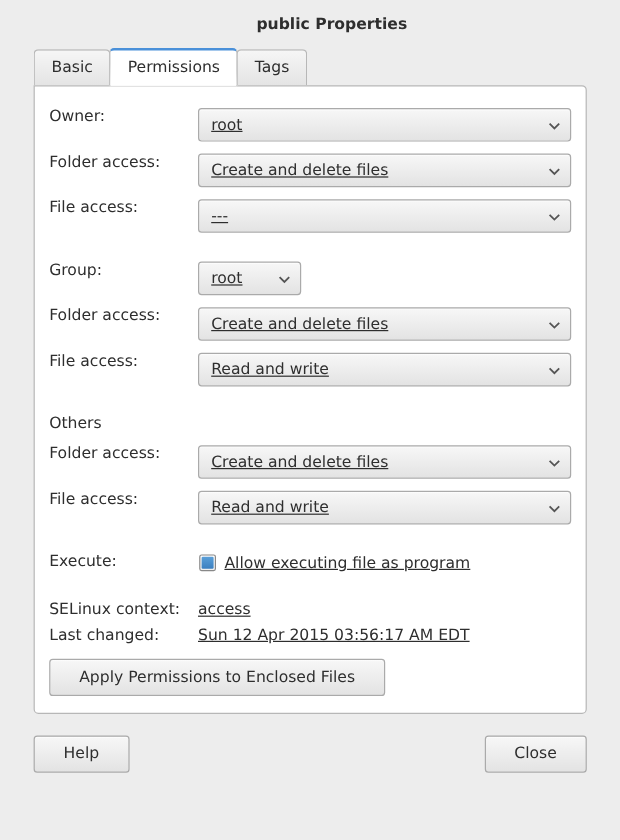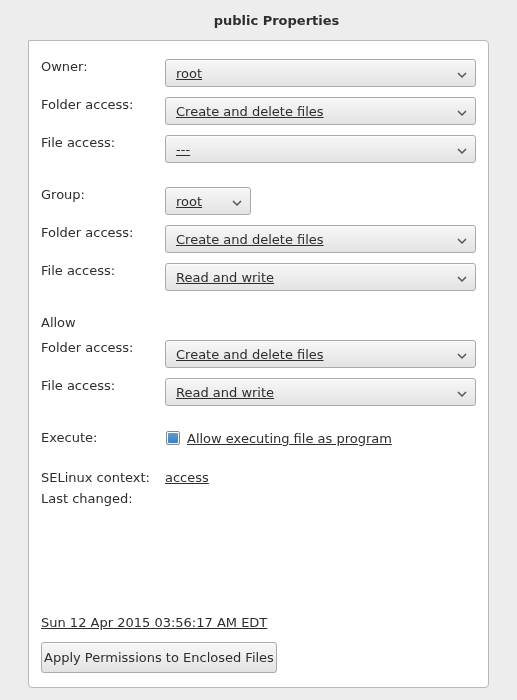--- a/index.html
+++ b/index.html
@@ -112,39 +112,44 @@
     content: "";
     position: absolute;
     left: 1px; top: 1px; right: 1px; bottom: 1px;
     background: linear-gradient(#5a9fd8,#3b7fc0);
     border-radius: 1px;
   }
   .btn {
     border: 1px solid #aaa;
     background: linear-gradient(#f7f7f7, #e3e3e3);
     border-radius: 3px;
-    padding: 7px 2px;
+    padding: 7px 24px;
     color: #2e2e2e;
     cursor: default;
     box-shadow: inset 0 1px 0 rgba(255,255,255,0.6);
   }
   .footer-buttons {
     display: flex;
     justify-content: space-between;
     margin-top: 18px;
   }
   .footer-buttons .btn { min-width: 78px; text-align: center; }
 </style>
 </head>
 <body>
 
 <div class="titlebar">public Properties</div>
 
 <div class="content-area">
 
+  <div class="tabbar">
+    <div class="tab">Basic</div>
+    <div class="tab active">Permissions</div>
+    <div class="tab">Tags</div>
+  </div>
 
   <div class="tabpanel">
 
     <div class="row">
       <div class="label">Owner:</div>
       <div class="ctrl">
         <div class="combo">
           <span>root</span>
           <span class="chev"><svg viewBox="0 0 10 10">
                 <path d="M1 3 L5 7 L9 3" fill="none" stroke="#555" stroke-width="1.5"></path>
@@ -211,21 +216,21 @@
           <span class="chev"><svg viewBox="0 0 10 10">
                 <path d="M1 3 L5 7 L9 3" fill="none" stroke="#555" stroke-width="1.5"></path>
               </svg></span>
         </div>
       </div>
     </div>
 
     <div class="spacer"></div>
 
     <div class="row">
-      <div class="label">Allow</div>
+      <div class="label">Others</div>
       <div class="ctrl"></div>
     </div>
 
     <div class="row">
       <div class="label">Folder access:</div>
       <div class="ctrl">
         <div class="combo">
           <span>Create and delete files</span>
           <span class="chev"><svg viewBox="0 0 10 10">
                 <path d="M1 3 L5 7 L9 3" fill="none" stroke="#555" stroke-width="1.5"></path>
@@ -258,21 +263,21 @@
       </div>
     </div>
 
     <div class="spacer"></div>
 
     <div class="row" style="margin-bottom:6px;">
       <div class="label">SELinux context:</div>
       <div class="ctrl">access</div>
     </div>
 
-    <div class="row" style="margin-bottom:12px;flex-direction:column;">
+    <div class="row" style="margin-bottom:12px;">
       <div class="label">Last changed:</div>
       <div class="ctrl">Sun 12 Apr 2015 03:56:17 AM EDT</div>
     </div>
 
     <div>
       <span class="btn" style="display:inline-block;">Apply Permissions to Enclosed Files</span>
     </div>
 
   </div>
 

